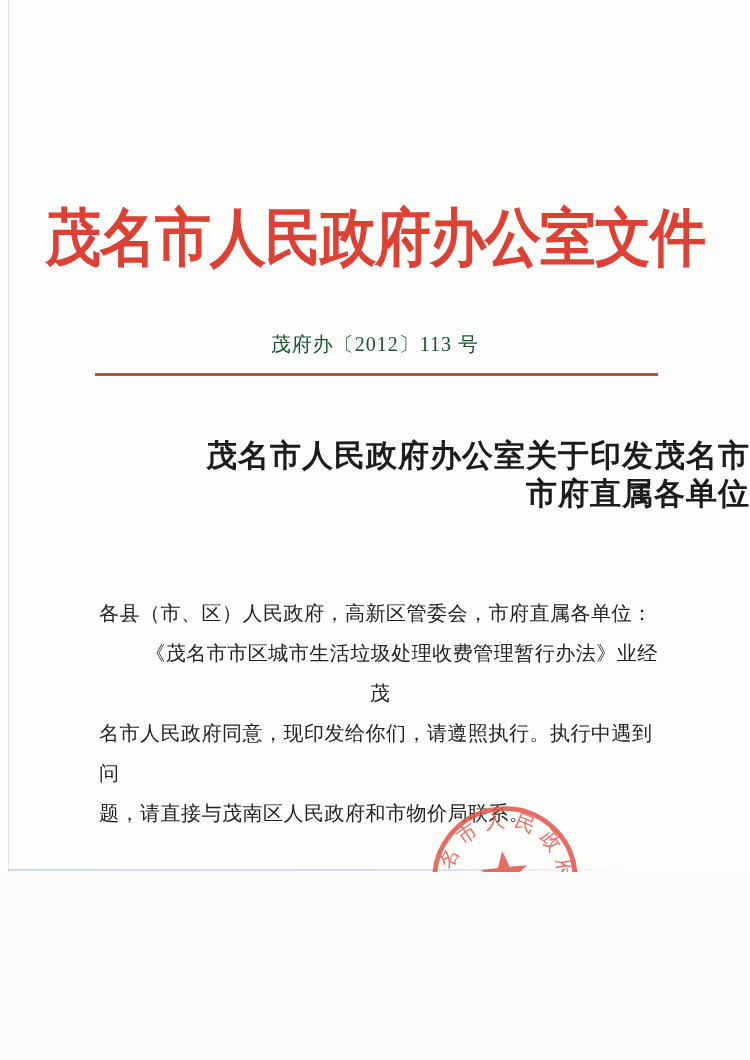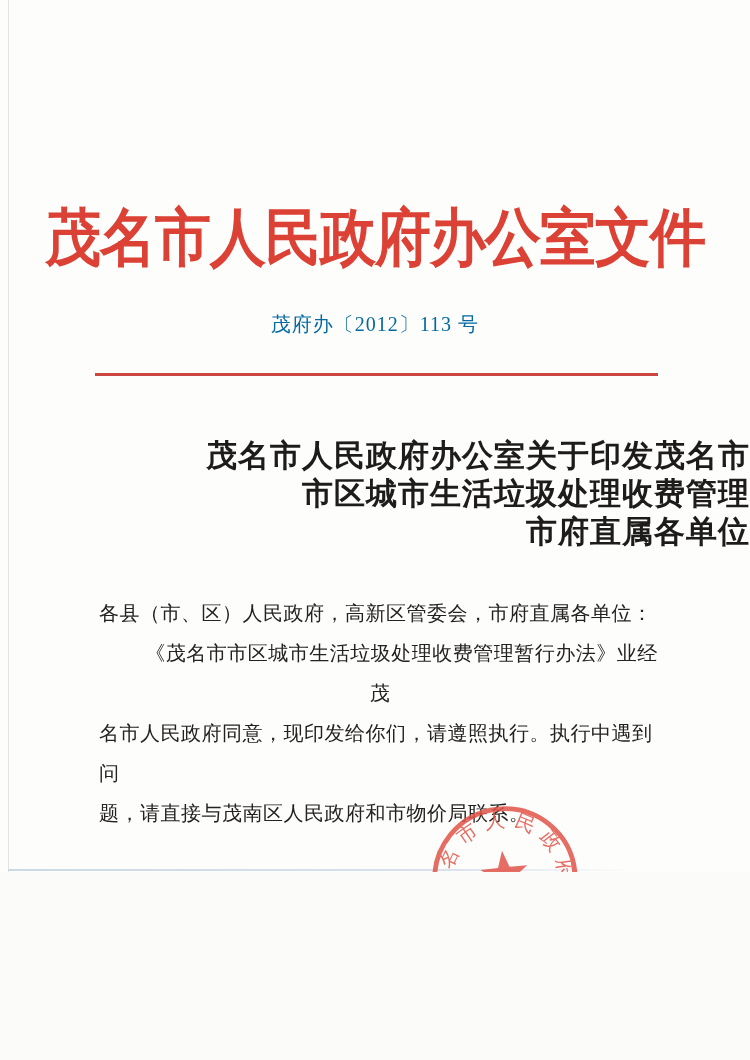--- a/index.html
+++ b/index.html
@@ -39,26 +39,26 @@
     font-size: 56px;
     font-weight: bold;
     letter-spacing: -1px;
     color: #dc4136;
     transform: scaleY(1.12);
     transform-origin: center top;
     white-space: nowrap;
   }
   .doc-number {
     position: absolute;
-    top: 311px; left: 0;
+    top: 331px; left: 0;
     width: 100%;
     text-align: center;
     font-size: 20px;
     letter-spacing: 1px;
-    color: #0369a1;
+    color: #14532d;
   }
   .red-divider {
     position: absolute;
     top: 373px; left: 95px;
     width: 563px; height: 3px;
     background: #cc4640;
   }
   .doc-title {
     position: absolute;
     top: 437px; left: 0;
@@ -121,21 +121,20 @@
   <div class="scan-edge-bottom"></div>
 
   <h1 class="masthead">茂名市人民政府办公室文件</h1>
 
   <div class="doc-number">茂府办〔2012〕113 号</div>
 
   <div class="red-divider"></div>
 
   <div class="doc-title">
     <div class="doc-title-line">茂名市人民政府办公室关于印发茂名市</div>
-    <div class="doc-title-line">市区城市生活垃圾处理收费管理</div>
     <div class="doc-title-line">市府直属各单位</div>
   </div>
 
   <div class="body-text">
     <div class="body-line">各县（市、区）人民政府，高新区管委会，市府直属各单位：</div>
     <div class="body-line indent">《茂名市市区城市生活垃圾处理收费管理暂行办法》业经茂</div>
     <div class="body-line">名市人民政府同意，现印发给你们，请遵照执行。执行中遇到问</div>
     <div class="body-line">题，请直接与茂南区人民政府和市物价局联系。</div>
   </div>
 

